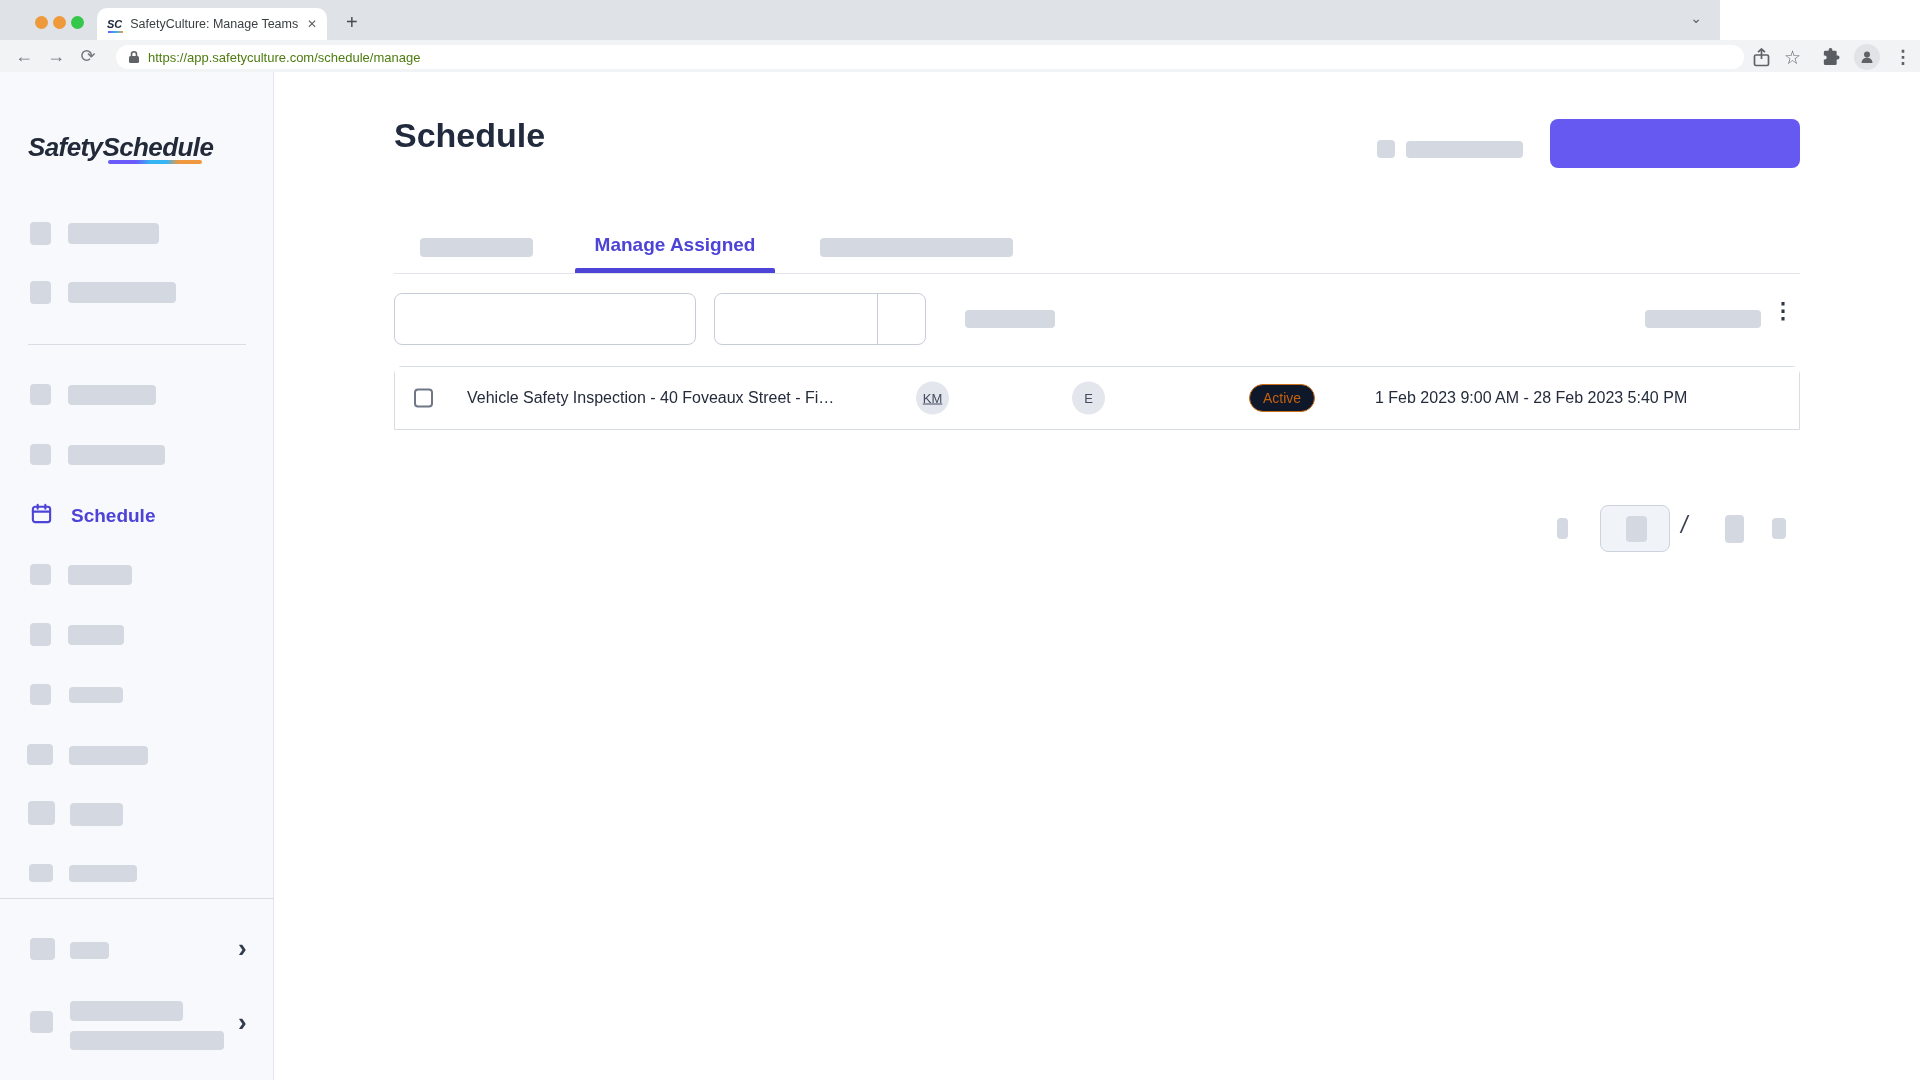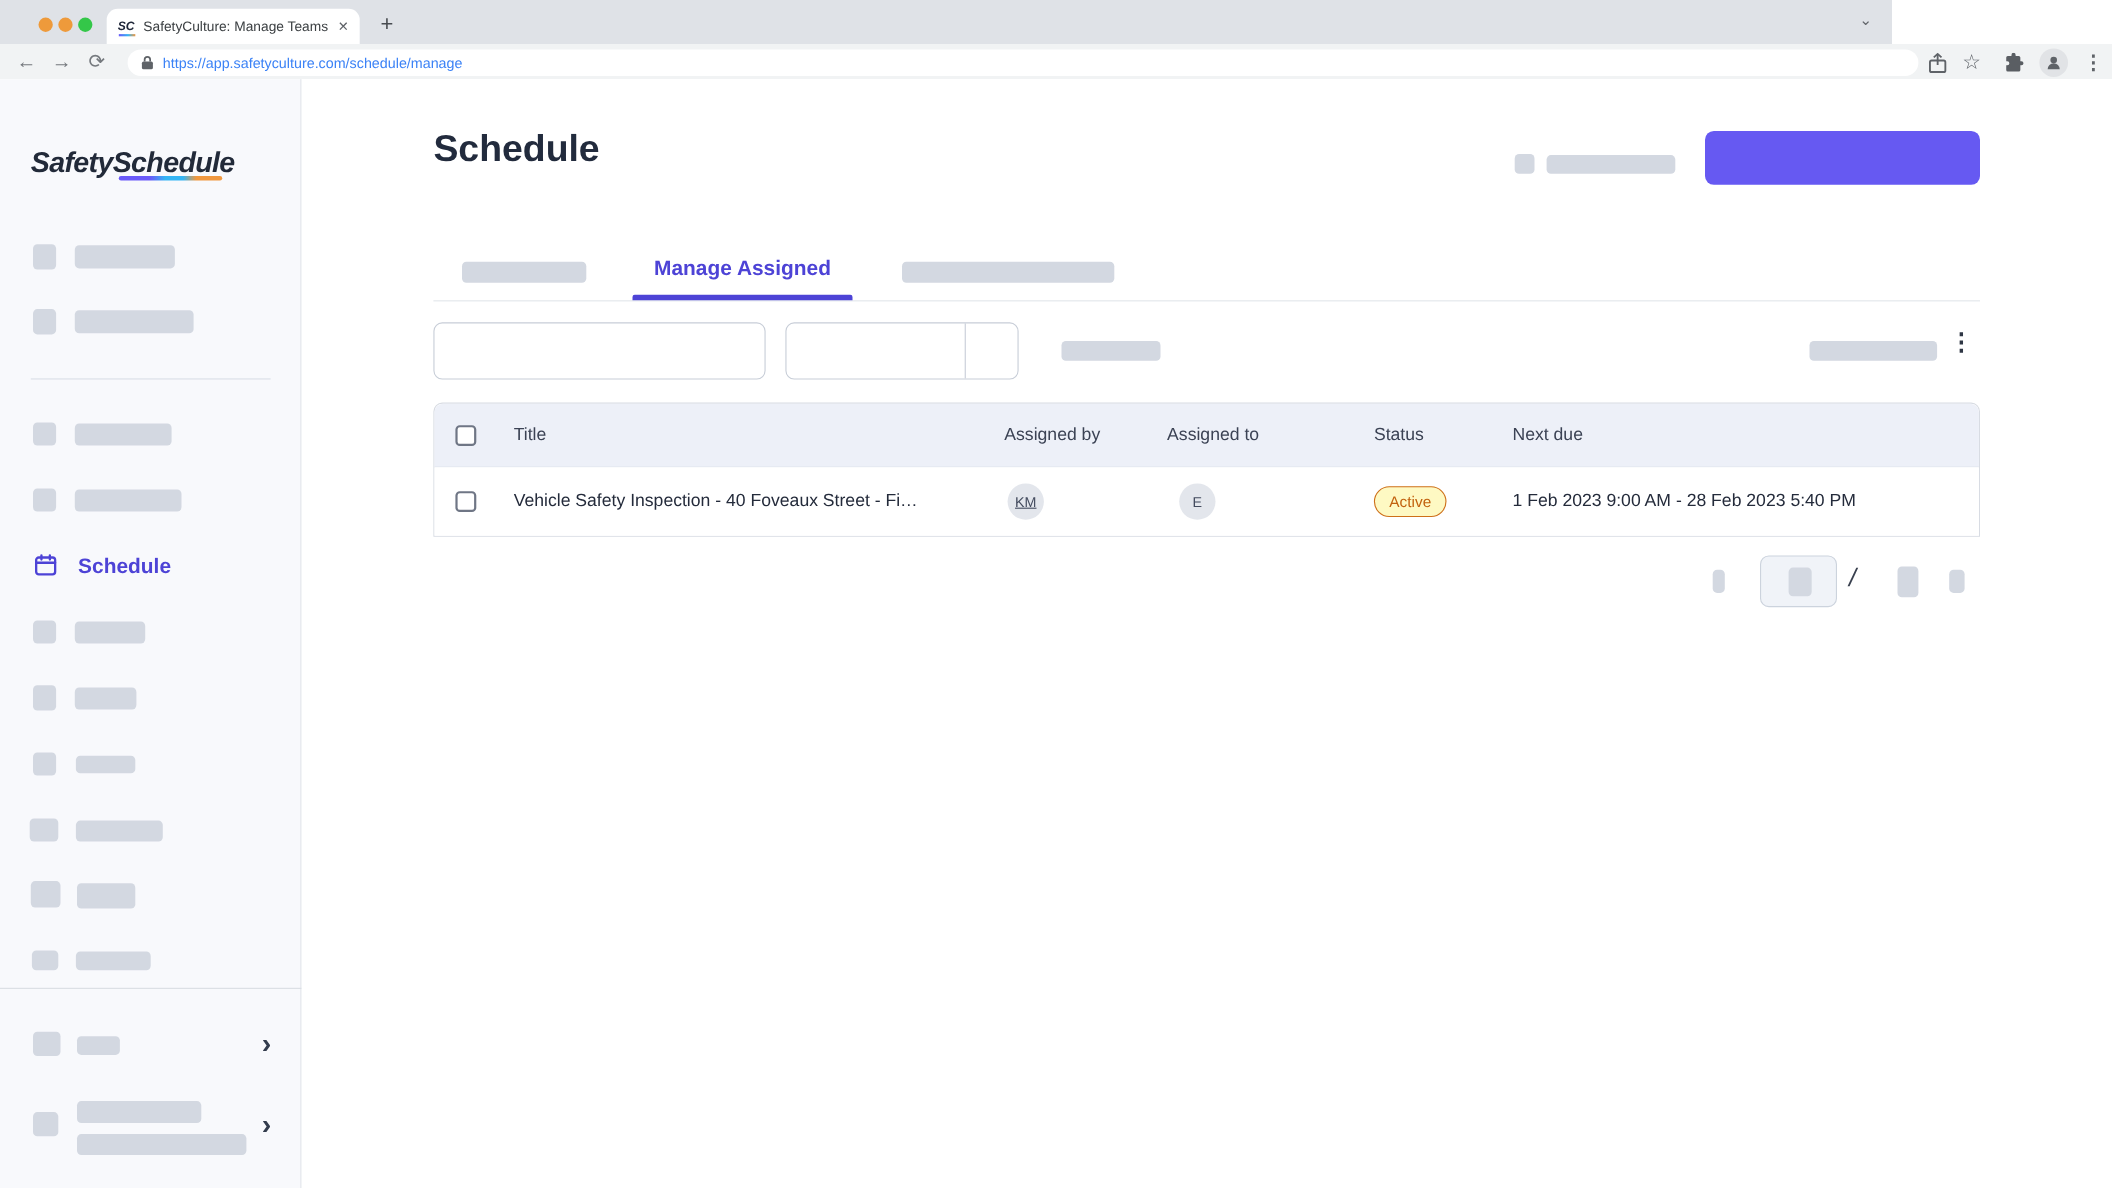--- a/index.html
+++ b/index.html
@@ -17,21 +17,21 @@
   .tab-title { font-size:12.5px; color:#3c4043; white-space:nowrap; overflow:hidden; max-width:172px; }
   .tab-close { font-size:12px; color:#5f6368; margin-left:auto; cursor:default; }
   .newtab { position:absolute; left:346px; top:12px; font-size:20px; color:#474b50; line-height:20px; }
   .strip-chevron { position:absolute; right:18px; top:10px; color:#5f6368; font-size:14px; }
 
   .toolbar { position:absolute; left:0; top:40px; width:1920px; height:32px; background:#f1f3f4;
              display:flex; align-items:center; }
   .nav-glyph { font-size:18px; color:#75797e; width:32px; text-align:center; }
   .urlbar { position:absolute; left:116px; top:45px; width:1628px; height:24px; background:#fff;
             border-radius:12px; display:flex; align-items:center; padding:0 12px; gap:8px; }
-  .url-text { font-size:13px; color:#3b82f6; }
+  .url-text { font-size:13px; color:#4d7c0f; }
   .tb-right { position:absolute; right:8px; top:44px; display:flex; align-items:center; gap:14px; }
   .tb-icon { color:#5f6368; display:flex; align-items:center; }
   .avatar-chrome { width:26px; height:26px; border-radius:50%; background:#e1e3e6;
                    display:flex; align-items:center; justify-content:center; }
 
   
   .app { position:absolute; left:0; top:72px; width:1920px; height:1008px; background:#fff; }
   .sidebar { position:absolute; left:0; top:0; width:274px; height:1008px; background:#f8f9fc;
              border-right:1px solid #e3e6ec; }
   .logo { position:absolute; left:28px; top:60px; font-size:26px; font-weight:800; font-style:italic;
@@ -63,21 +63,21 @@
   .table { position:absolute; left:394px; top:294px; width:1406px; border:1px solid #d8dce3; border-radius:8px 8px 0 0; background:#fff; }
   .thead { position:relative; height:58px; background:#edf0f8; border-bottom:1px solid #d8dce3; border-radius:8px 8px 0 0; }
   .trow { position:relative; height:62px; background:#fff; }
   .cell { position:absolute; top:50%; transform:translateY(-50%); white-space:nowrap; }
   .th { font-size:16px; color:#3b4254; }
   .td { font-size:16px; color:#242b3b; }
   .checkbox { width:19px; height:19px; border:2px solid #6f7685; border-radius:4px; background:#fff; }
   .avatar { width:33px; height:33px; border-radius:50%; background:#e3e6ec; display:flex;
             align-items:center; justify-content:center; font-size:13px; color:#434b5e; }
   .badge { display:inline-flex; align-items:center; justify-content:center; height:28px; padding:0 13px;
-           border:1.5px solid #ce7019; border-radius:15px; background:#fef9c3; color:#c2610e; font-size:14px; }
+           border:1.5px solid #ce7019; border-radius:15px; background:#0f172a; color:#c2610e; font-size:14px; }
 
   
   .pag-box { position:absolute; left:1600px; top:433px; width:70px; height:47px; background:#f0f3f8;
              border:1px solid #ccd3dd; border-radius:8px; }
   .pag-slash { position:absolute; left:1681px; top:440px; font-size:23px; color:#39404f; font-style:italic; }
 </style>
 </head>
 <body>
 
 <div class="tabstrip">
@@ -200,30 +200,20 @@
 
   <div class="filter-input" style="left:394px;width:302px;"></div>
   <div class="filter-input" style="left:714px;width:212px;">
     <div class="seg-divider"></div>
   </div>
   <div class="sk" style="left:965px;top:238px;width:90px;height:18px;"></div>
   <div class="sk" style="left:1645px;top:238px;width:116px;height:18px;"></div>
   <span class="kebab" style="position:absolute;left:1772px;top:234px;">⋮</span>
 
   <div class="table">
-    <div class="thead">
-      <div class="cell" style="left:19px;">
-          <div class="checkbox"></div>
-        </div>
-      <span class="cell th" style="left:72px;">Title</span>
-      <span class="cell th" style="left:518px;">Assigned by</span>
-      <span class="cell th" style="left:666px;">Assigned to</span>
-      <span class="cell th" style="left:854px;">Status</span>
-      <span class="cell th" style="left:980px;">Next due</span>
-    </div>
     <div class="trow">
       <div class="cell" style="left:19px;">
           <div class="checkbox"></div>
         </div>
       <span class="cell td" style="left:72px;">Vehicle Safety Inspection - 40 Foveaux Street - Fi…</span>
       <span class="cell avatar" style="left:521px;text-decoration:underline;">KM</span>
       <span class="cell avatar" style="left:677px;">E</span>
       <span class="cell badge" style="left:854px;">Active</span>
       <span class="cell td" style="left:980px;">1 Feb 2023 9:00 AM - 28 Feb 2023 5:40 PM</span>
     </div>

